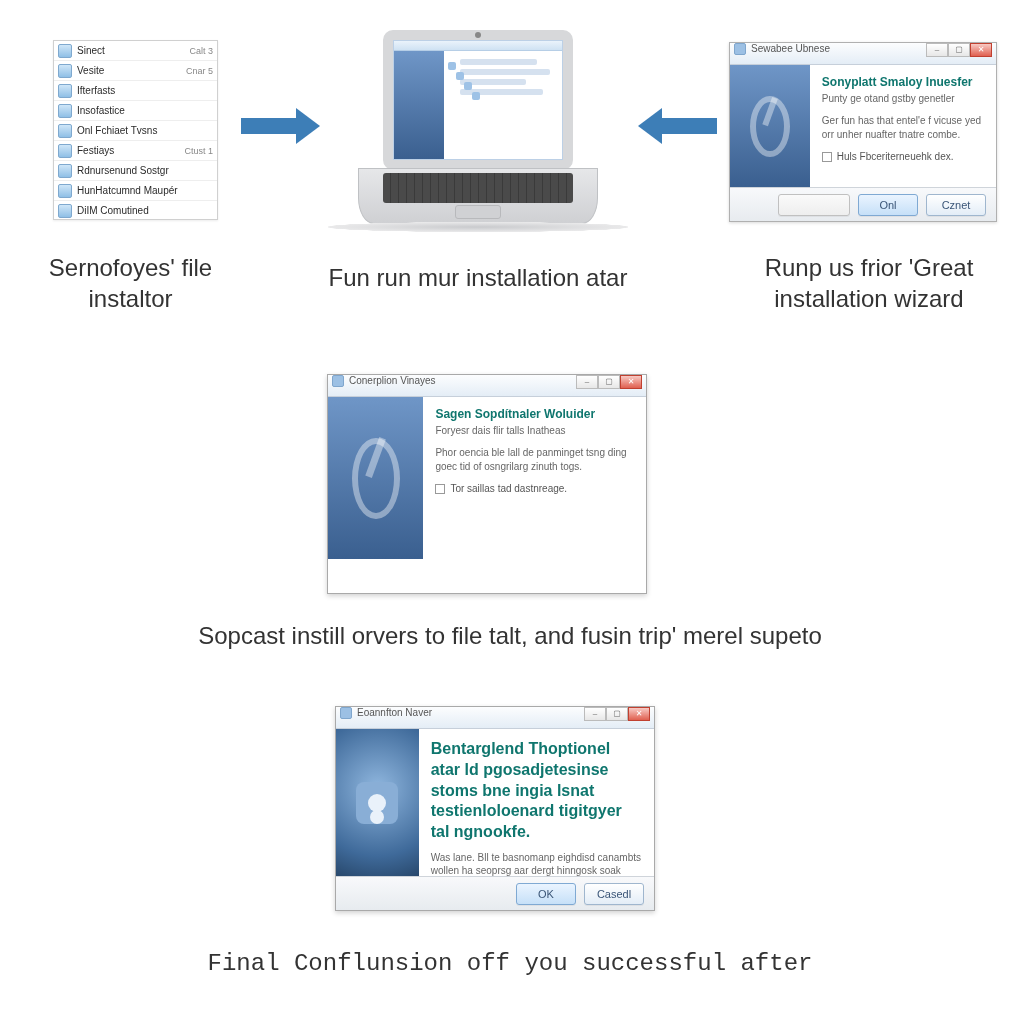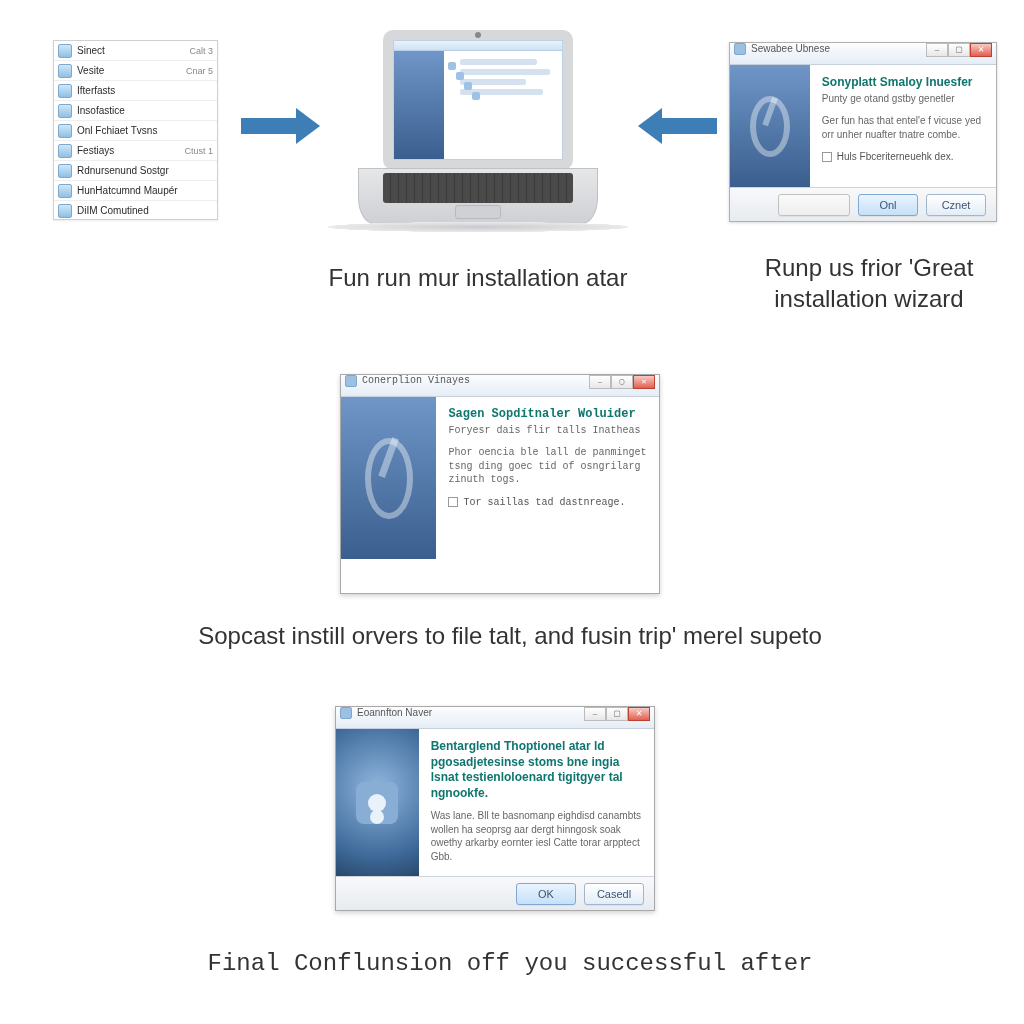--- a/index.html
+++ b/index.html
@@ -143,33 +143,33 @@
   .wbutton{
     min-width:60px;height:22px;font-size:11px;border:1px solid #9fb6ce;border-radius:3px;
     background:linear-gradient(#ffffff,#e3edf7); color:#3a5577; text-align:center; line-height:20px;
     box-shadow:0 1px 0 rgba(0,0,0,.05);
   }
   .wbutton.primary{background:linear-gradient(#eaf4ff,#c6e0f8);border-color:#7fa9d3;}
   .wbutton.ghost{background:linear-gradient(#fafafa,#eee);border-color:#c0c0c0;color:#777;min-width:72px;}
 
   
   .wizard-md {
-    position:absolute; left:340px; top:374px; width:320px; height:220px;
-    border:1px solid #a9a9a9; background:#fff; box-shadow:0 2px 5px rgba(0,0,0,.18);font-family:Liberation Mono, monospace;
+    position:absolute; left:327px; top:374px; width:320px; height:220px;
+    border:1px solid #a9a9a9; background:#fff; box-shadow:0 2px 5px rgba(0,0,0,.18);
   }
   .cap4 { position:absolute; top:620px; left:130px; width:760px; }
 
   
   .wizard-fin {
     position:absolute; left:335px; top:706px; width:320px; height:205px;
     border:1px solid #a9a9a9; background:#fff; box-shadow:0 2px 5px rgba(0,0,0,.18);
   }
   .wizard-fin .wiz-left { width:26%; }
   .wizard-fin .wiz-right { left:26%; }
-  .wizard-fin .wiz-right .wtitle { font-size:12px; font-weight:bold; line-height:1.3; margin-bottom:8px;}
+  .wizard-fin .wiz-right .wtitle { font-size:16px; font-weight:bold; line-height:1.3; margin-bottom:8px;}
   .cap5 { position:absolute; top:948px; left:160px; width:700px;font-family:Liberation Mono, monospace; }
 </style>
 </head>
 <body>
 
 <div class="row1">
 
   <div class="file-panel">
     <div class="file-row">
         <span class="fico"></span>
@@ -210,20 +210,21 @@
         <span class="fico"></span>
         <span class="fname">HunHatcumnd Maupér</span>
         <span class="fmeta"></span>
       </div>
     <div class="file-row">
         <span class="fico"></span>
         <span class="fname">DiIM Comutined</span>
         <span class="fmeta"></span>
       </div>
   </div>
+  <div class="caption cap1">Sernofoyes' file instaltor</div>
 
   <div class="arrow right a1">
       <div class="arrow-body"></div>
       <div class="arrow-head"></div>
     </div>
 
   <div class="laptop">
     <div class="laptop-bezel">
       <div class="notch"></div>
       <div class="screen">

